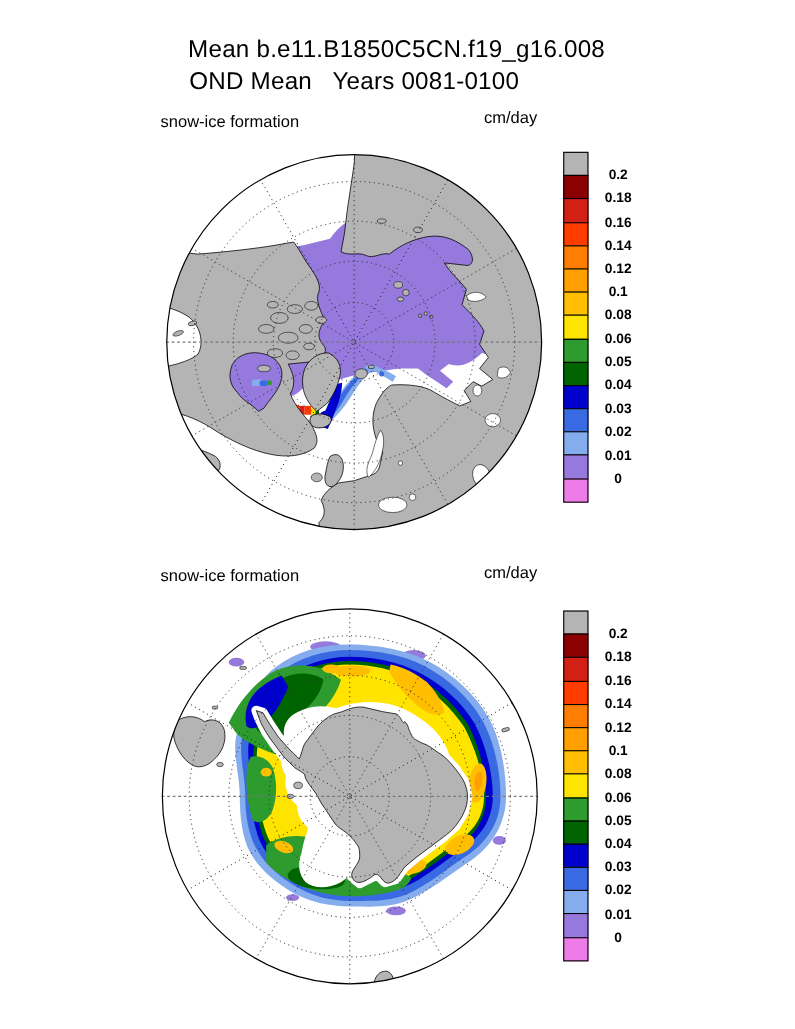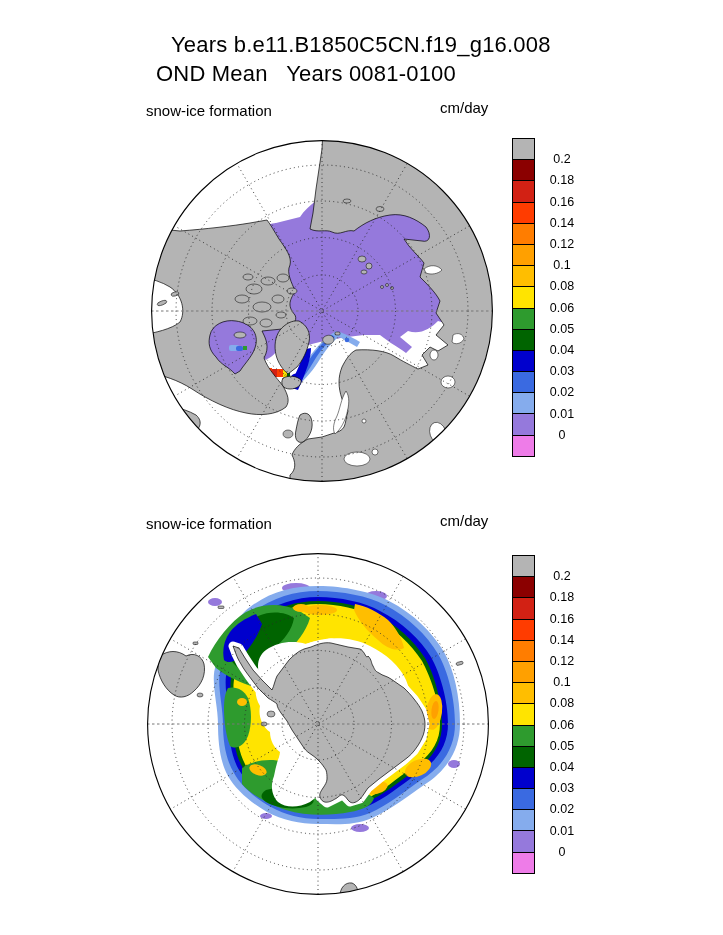--- a/index.html
+++ b/index.html
@@ -3,41 +3,41 @@
 <meta charset="utf-8">
 <style>
   html,body{margin:0;padding:0;background:#ffffff;}
   body{width:723px;height:935px;position:relative;overflow:hidden;
        font-family:"Liberation Sans","DejaVu Sans",sans-serif;color:#000;}
   .abs{position:absolute;}
   .title-line{white-space:pre;font-size:22px;letter-spacing:0.2px;}
   .panel-label{white-space:pre;font-size:15px;}
   .map-svg{position:absolute;}
   
-  .colorbar{position:absolute;width:60px;}
+  .colorbar{position:absolute;width:60px;font-weight:bold;}
   .cb-cell{width:23px;height:22.2px;border:1px solid #000;box-sizing:border-box;margin-top:-1px;}
   .cb-cell:first-child{margin-top:0;}
   .cb-label{position:absolute;left:29px;width:42px;text-align:center;font-size:12.5px;line-height:15px;} .cl-2{fill:var(--c2)} .cl-3{fill:var(--c3)}
   .cl-4{fill:var(--c4)} .cl-5{fill:var(--c5)} .cl-6{fill:var(--c6)} .cl-7{fill:var(--c7)}
   .cl-8{fill:var(--c8)} .cl-9{fill:var(--c9)} .cl-10{fill:var(--c10)} .cl-11{fill:var(--c11)}
   .cl-12{fill:var(--c12)} .cl-13{fill:var(--c13)}
   .cl-land{fill:var(--land);stroke:#000;stroke-width:0.7;stroke-linejoin:round;}
   .cl-land-thin{fill:var(--land);stroke:#000;stroke-width:0.5;stroke-linejoin:round;}
   .cl-w{fill:var(--ocean);}
   .cl-w-s{fill:var(--ocean);stroke:#000;stroke-width:0.5;}
   .halo{fill:var(--ocean);stroke:var(--ocean);stroke-width:9;stroke-linejoin:round;}
   .grat{stroke:#2b2b2b;stroke-width:0.9;fill:none;stroke-dasharray:1 3.2;}
   .grat-gray{stroke:#777;stroke-width:1;fill:none;stroke-dasharray:2.5 2.5;}
   .rim{fill:none;stroke:#000;stroke-width:1.1;}
 </style>
 </head>
 <body>
 
-<div class="abs title-line" style="left:171px;top:32px;">Years b.e11.B1850C5CN.f19_g16.008</div>
-<div class="abs title-line" style="left:156px;top:61px;">OND Mean   Years 0081-0100</div>
+<div class="abs title-line" style="left:171px;top:32px;">Mean b.e11.B1850C5CN.f19_g16.008</div>
+<div class="abs title-line" style="left:172px;top:61px;">OND Mean   Years 0081-0100</div>
 
 <div class="abs panel-label" style="left:146px;top:102px;">snow-ice formation</div>
 <div class="abs panel-label" style="left:440px;top:99px;">cm/day</div>
 
 <svg class="map-svg" style="left:150px;top:139px;" width="344" height="344" viewBox="0 0 344 344">
   <defs>
       <clipPath id="clipN">
         <circle cx="172" cy="172" r="170.4"></circle>
       </clipPath>
     </defs>

